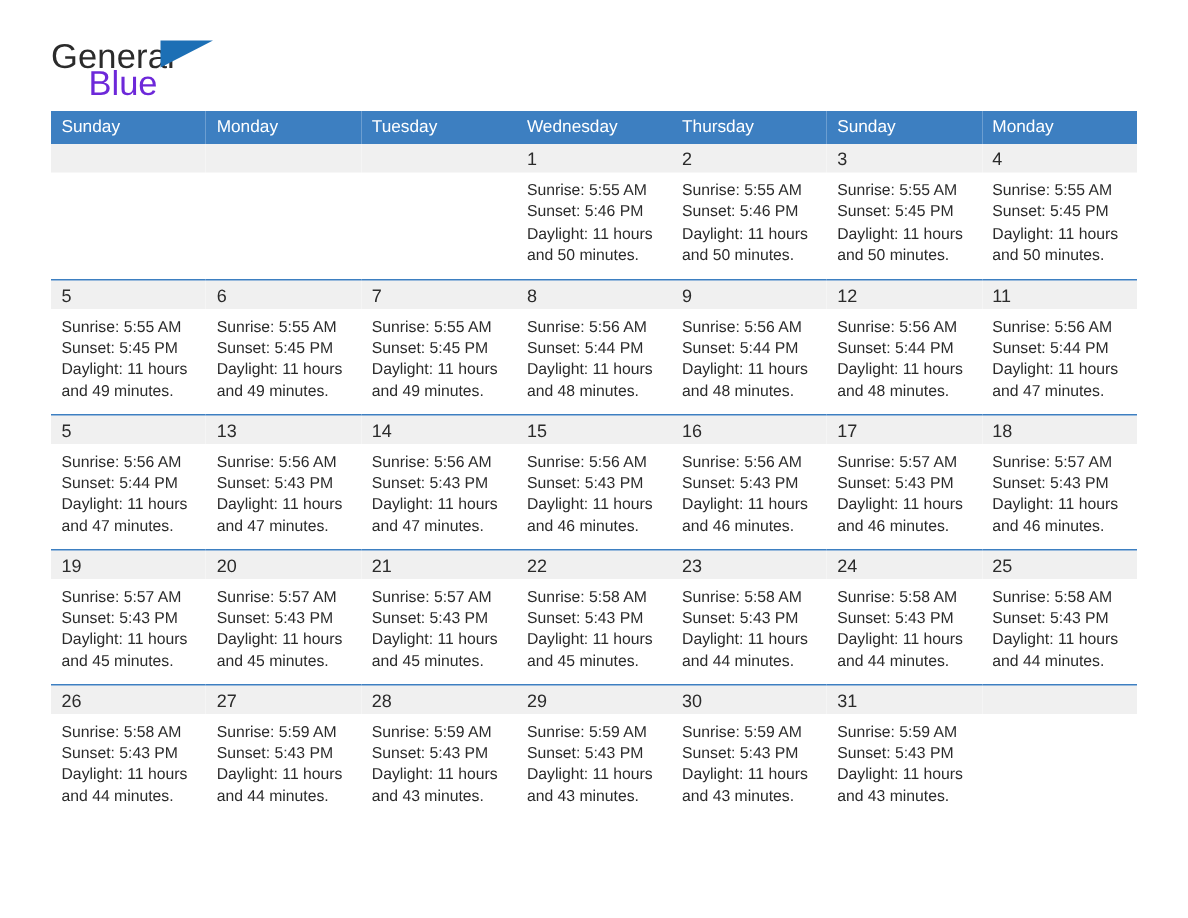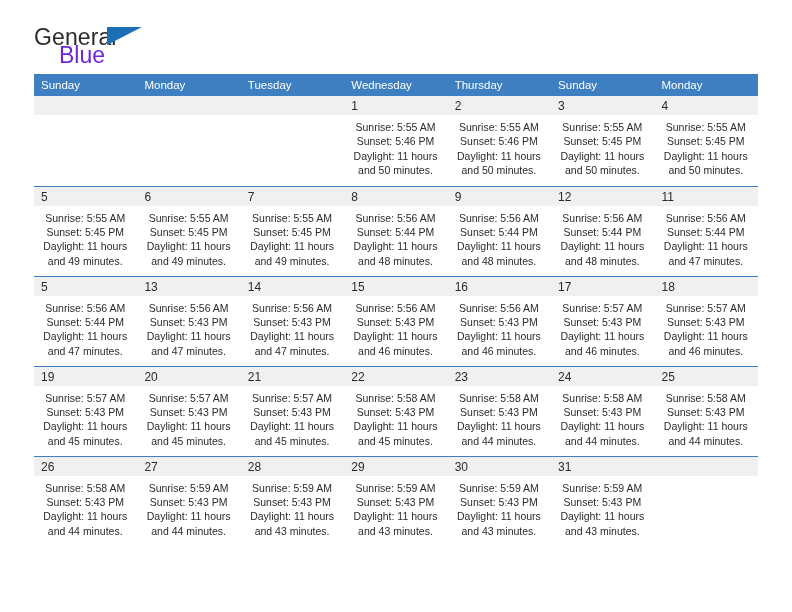--- a/index.html
+++ b/index.html
@@ -128,21 +128,20 @@
     box-sizing: border-box;
   }
   .daynum.empty {
     color: transparent;
   }
   .events {
     padding: 5px 8px 0 7px;
     font-size: 10.5px;
     line-height: 1.38;
     color: #2b2b2b;
-    text-align: center;
   }
   .events div {
     white-space: normal;
   }
   .cell-empty .daynum {
     background: #f0f0f0;
   }
 </style>
 </head>
 <body>

